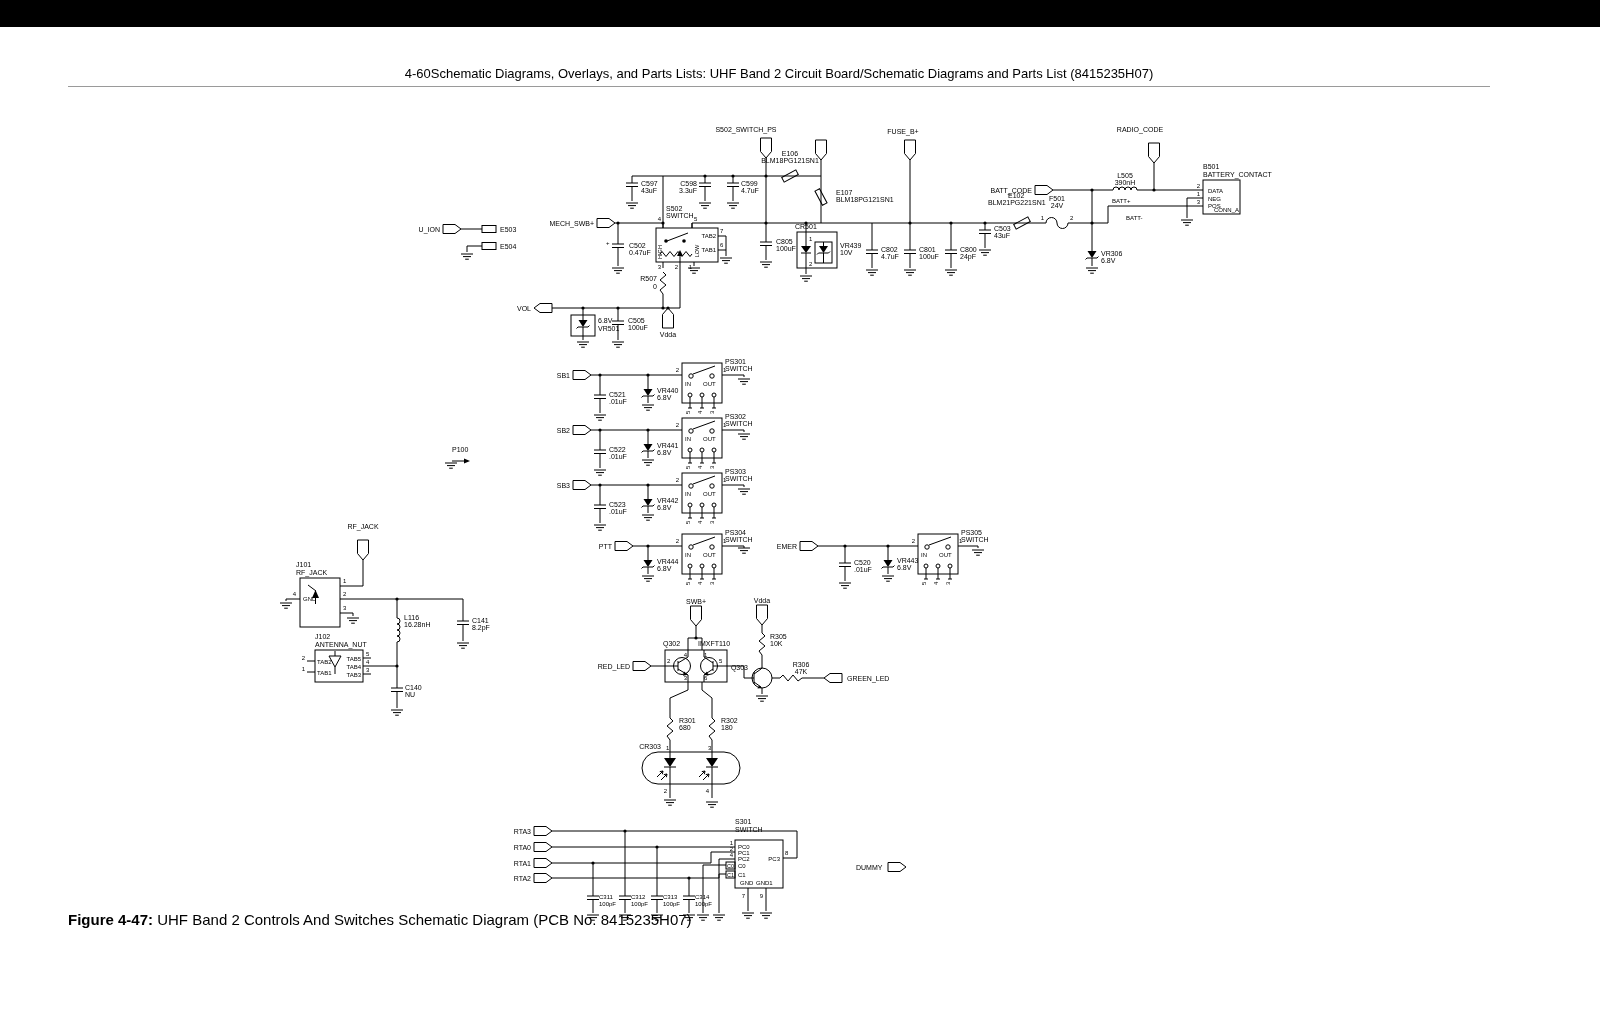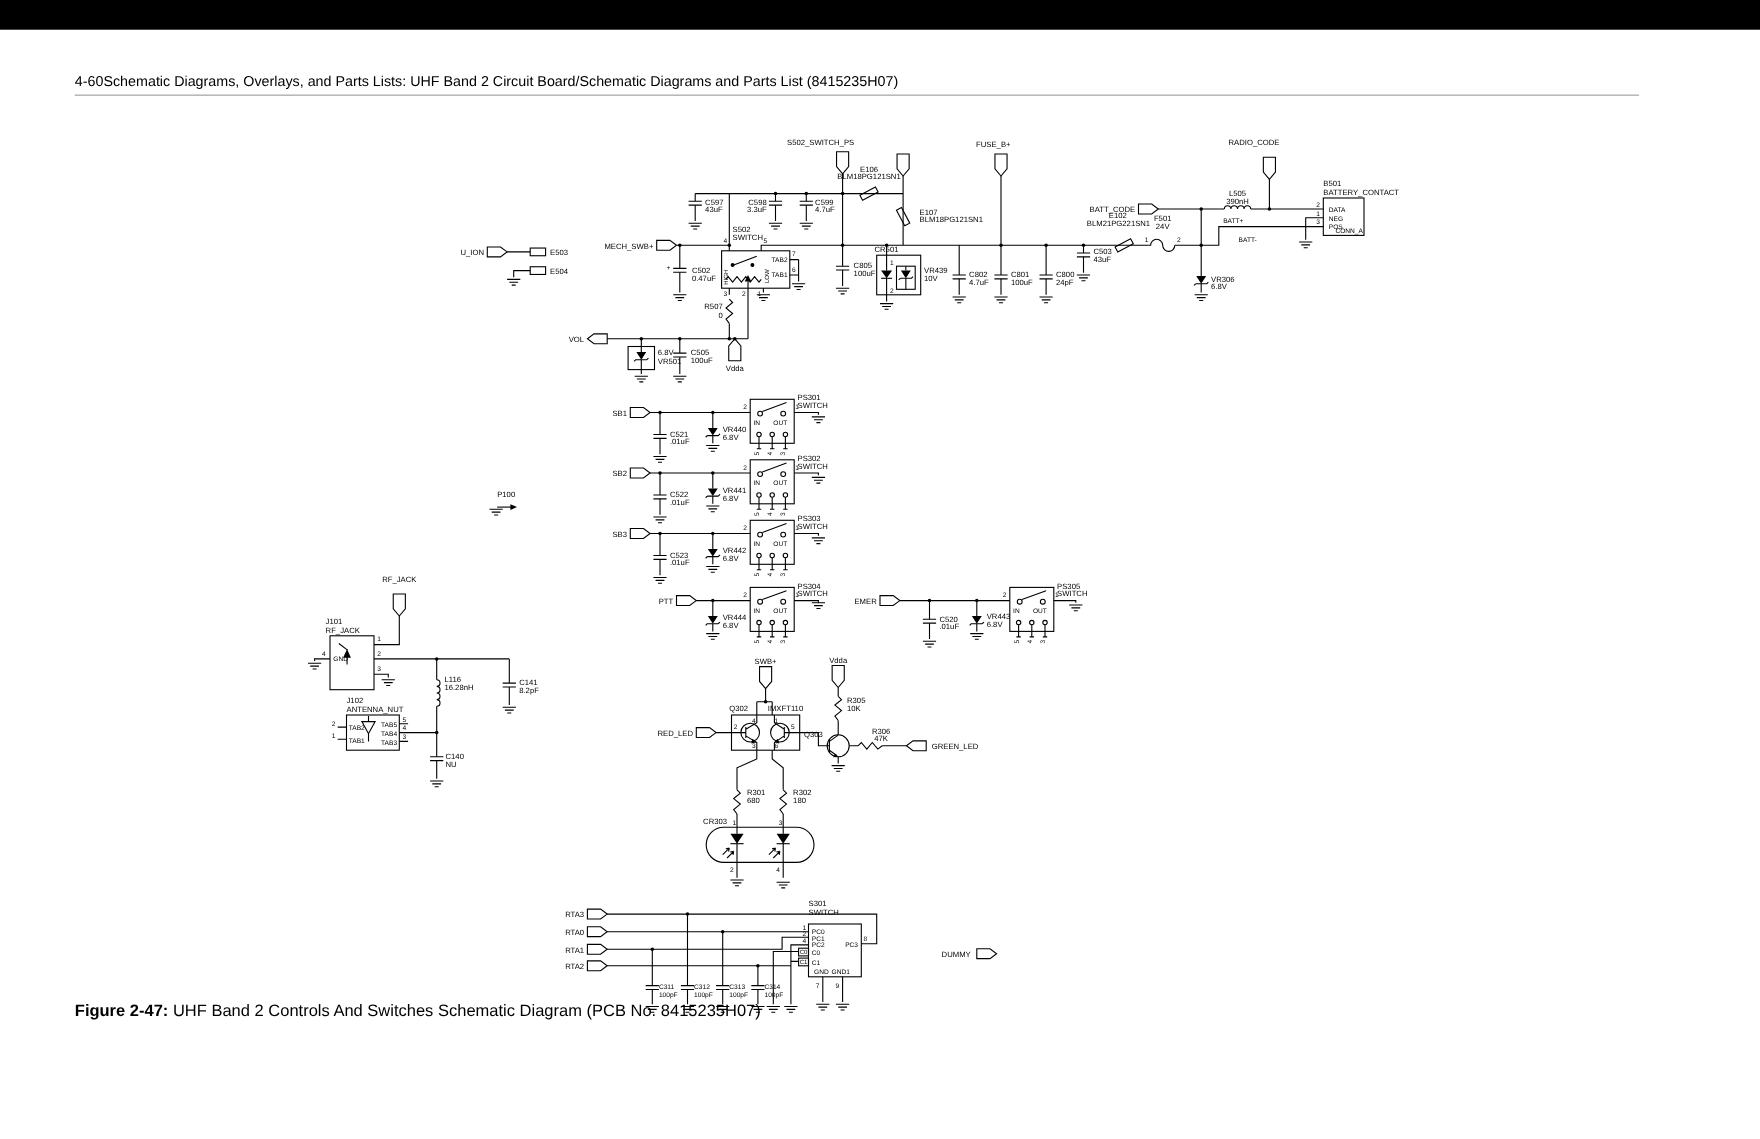--- a/index.html
+++ b/index.html
@@ -1,18 +1,18 @@
 <!DOCTYPE html>
 <html><head>
 <meta charset="utf-8">
 <style>
   html,body{margin:0;padding:0;background:#fff;}
   body{width:1600px;height:1035px;position:relative;overflow:hidden;font-family:"Liberation Sans",sans-serif;}
   .topbar{position:absolute;left:0;top:0;width:1600px;height:27px;background:#000;}
-  .hdr{position:absolute;top:66px;left:68px;right:110px;display:flex;justify-content:flex-start;font-size:13px;color:#000;}
+  .hdr{position:absolute;top:66px;left:68px;right:110px;display:flex;justify-content:center;font-size:13px;color:#000;}
   .hdr b{font-weight:normal;}
   .rule{position:absolute;top:86px;left:68px;width:1422px;height:1px;background:#9a9a9a;}
   .caption{position:absolute;top:911px;left:68px;font-size:15px;color:#000;}
   svg{position:absolute;left:0;top:0;}
   svg path,svg line,svg rect,svg circle,svg polygon,svg polyline{stroke:#000;fill:none;stroke-width:1;}
   svg .f{fill:#000;stroke:none;}
   svg text{fill:#000;stroke:none;font:7px "Liberation Sans",sans-serif;}
   svg text.t6{font-size:6px;}
   svg text.t55{font-size:5.5px;}
   .te{text-anchor:end;} .tm{text-anchor:middle;}
@@ -713,13 +713,13 @@
   <text class="t6 te" x="780" y="861">PC3</text>
   <text class="t6" x="785" y="855">8</text>
   <text class="t6" x="740" y="885">GND</text>
   <text class="t6" x="756" y="885">GND1</text>
   <text class="t6 te" x="745" y="898">7</text>
   <text class="t6 te" x="763" y="898">9</text>
   <text x="856" y="870">DUMMY</text>
 </g>
 </svg>
 
-<div class="caption"><b>Figure 2-47:</b><span> UHF Band 2 Controls And Switches Schematic Diagram (PCB No. 8415235H07)</span></div>
+<div class="caption"><b>Figure 4-47:</b><span> UHF Band 2 Controls And Switches Schematic Diagram (PCB No. 8415235H07)</span></div>
 
 </body></html>

